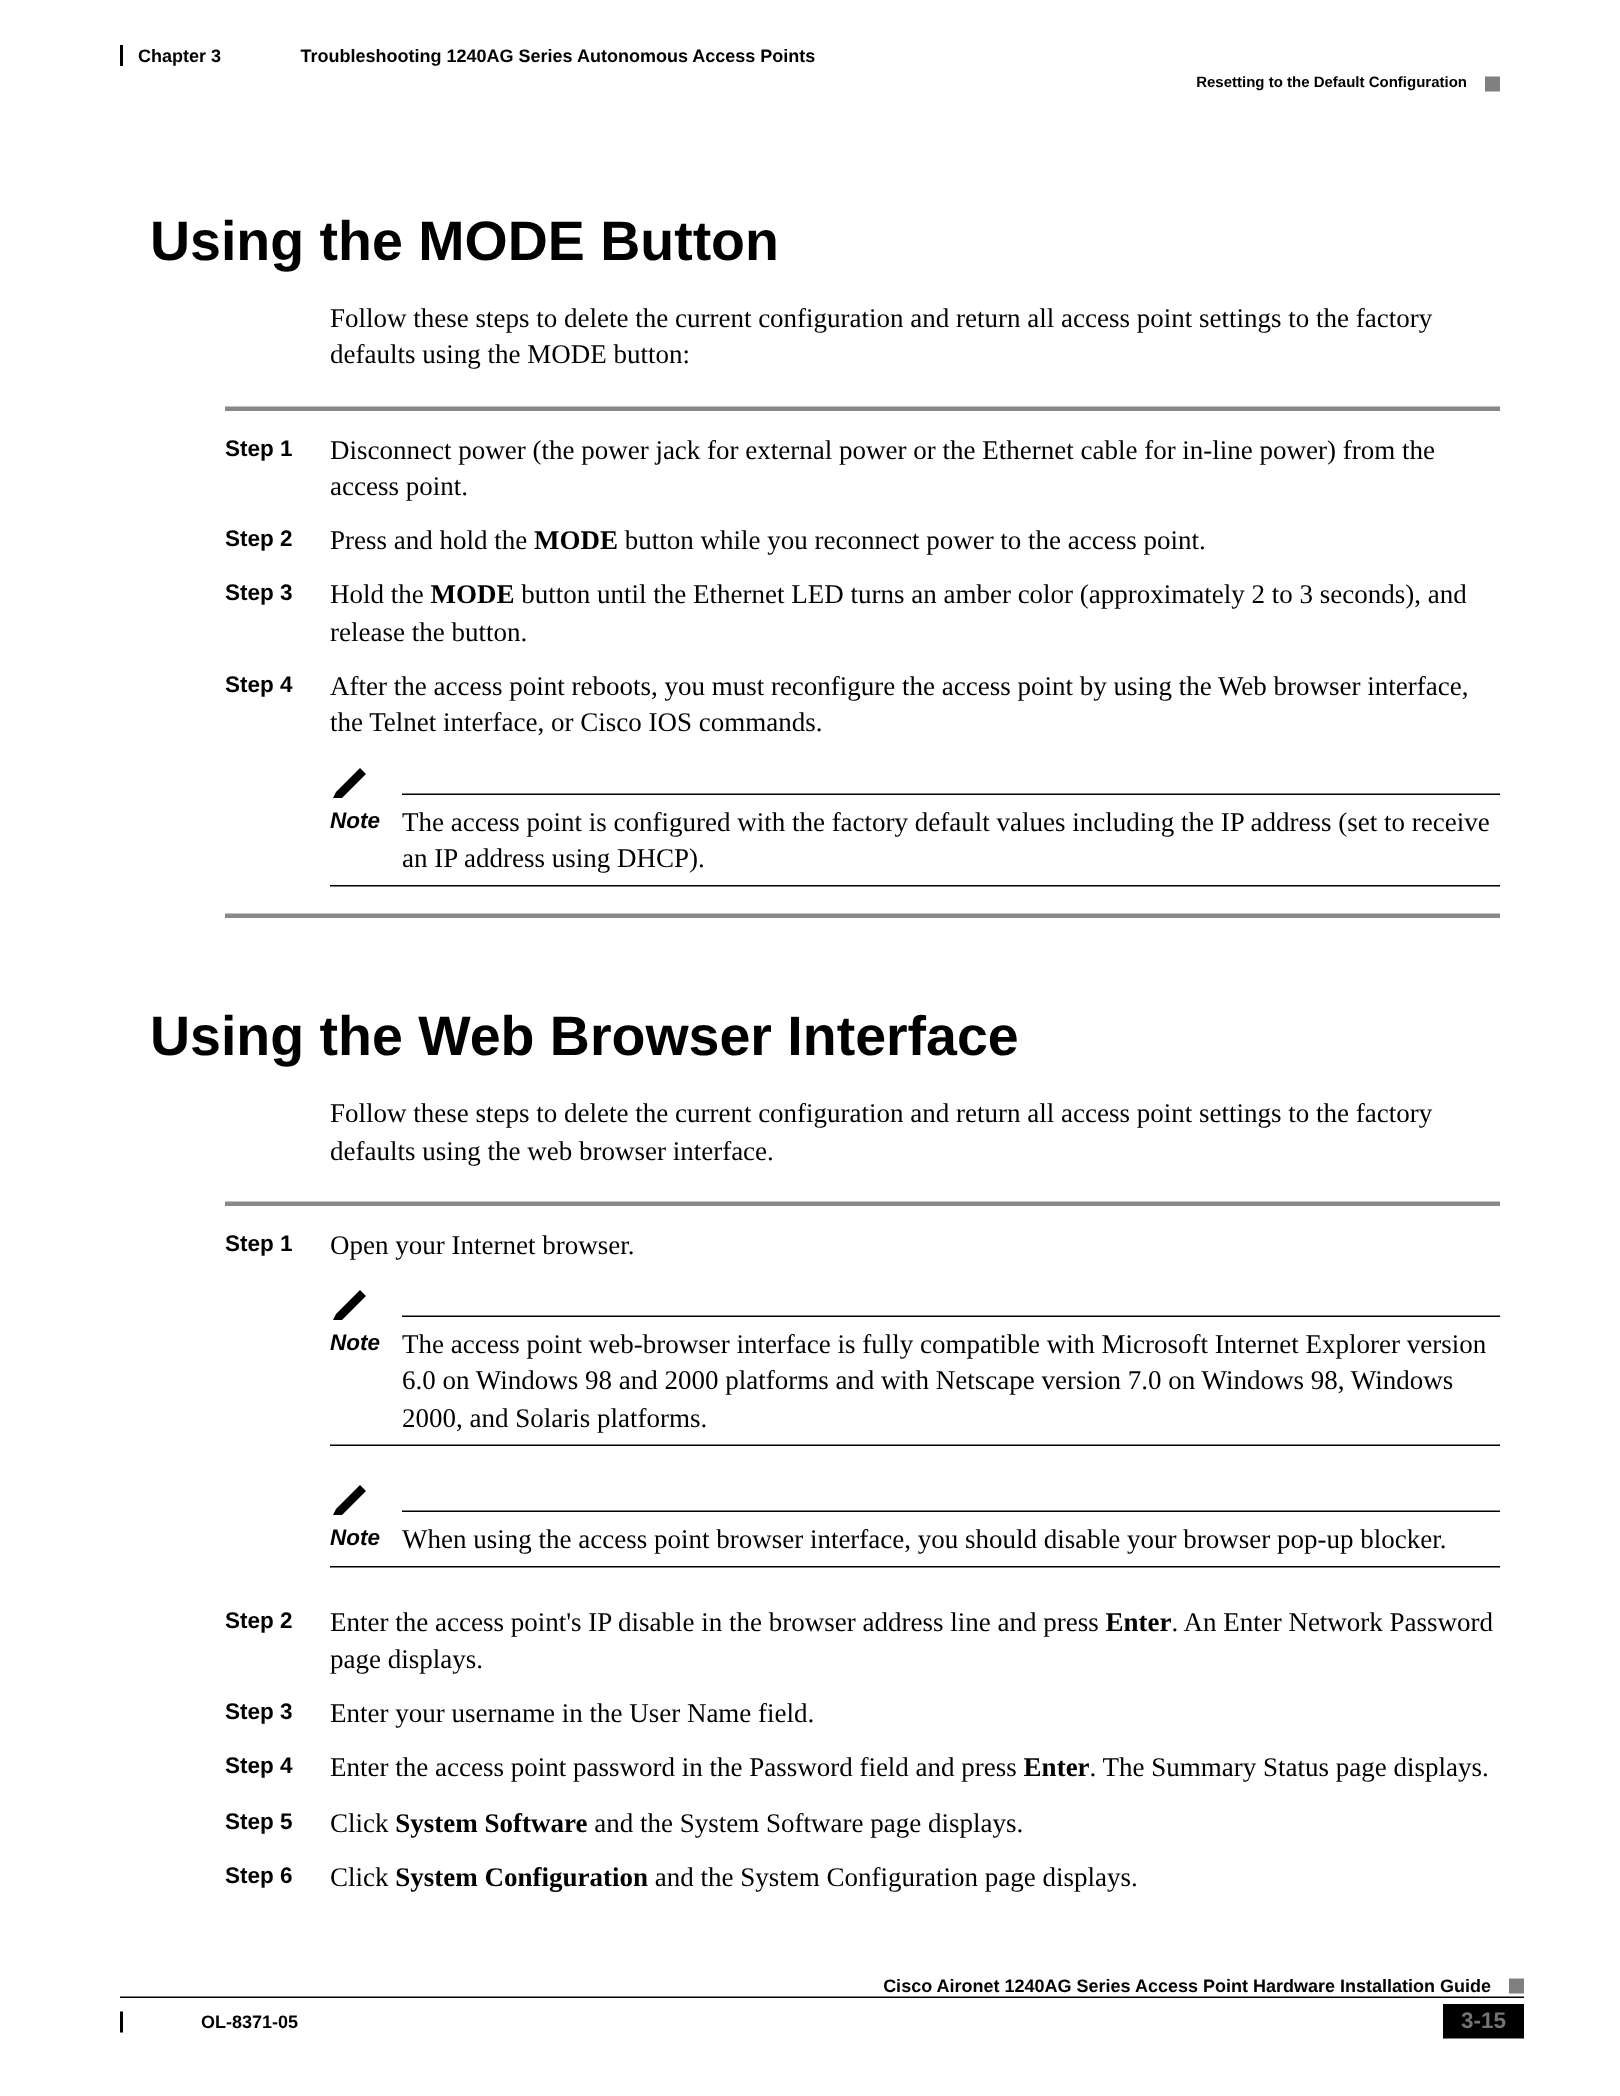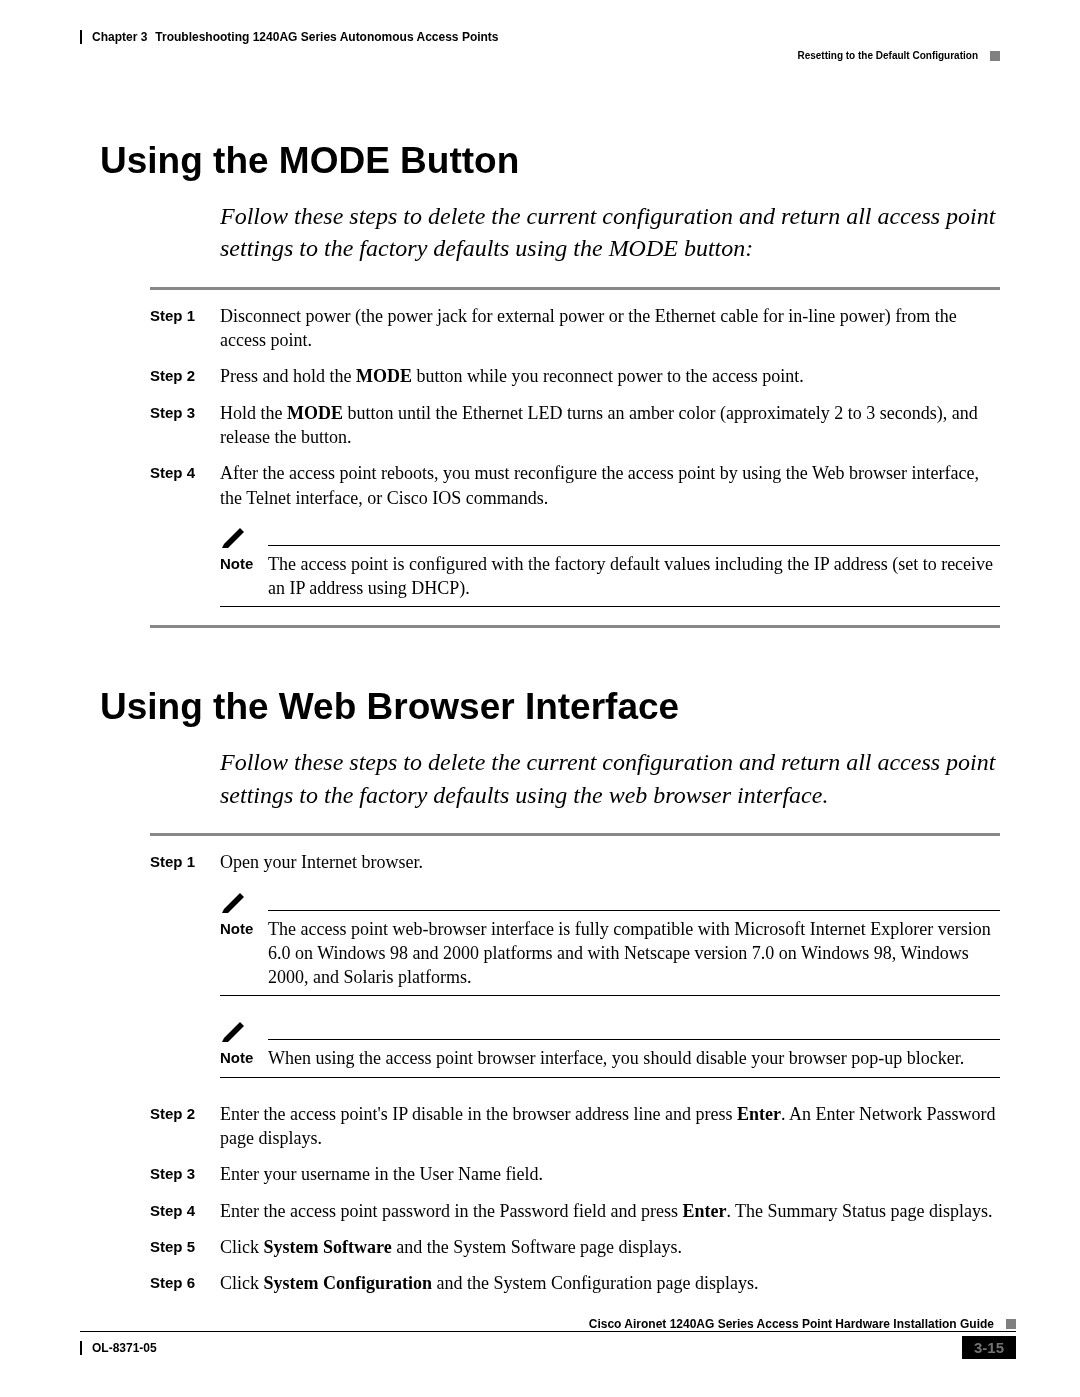--- a/index.html
+++ b/index.html
@@ -19,20 +19,21 @@
   .header {
     position: relative;
     height: 60px;
   }
   .header-rule-top {
     border-left: 2px solid #000;
     padding-left: 10px;
     height: 14px;
     display: flex;
     align-items: center;
+    gap: 45px;
   }
   .header-chapter {
     font-family: Arial, Helvetica, sans-serif;
     font-size: 12px;
     font-weight: bold;
   }
   .header-chapter-title {
     font-weight: bold;
     margin-left: 8px;
   }
@@ -55,24 +56,23 @@
     padding-top: 50px;
     padding-left: 20px;
   }
   h2.section-title {
     font-family: Arial, Helvetica, sans-serif;
     font-size: 37px;
     font-weight: bold;
     margin: 0 0 18px 0;
   }
   .intro {
-    font-size: 24px;
+    font-size: 18px;
     line-height: 1.35;
     margin: 0 0 22px 120px;
-    font-style: italic;
   }
   .rule-thick {
     border: none;
     border-top: 3px solid #888;
     margin: 0 0 14px 0;
     margin-left: 50px;
   }
   .rule-thick-end {
     border: none;
     border-top: 3px solid #888;
@@ -131,20 +131,21 @@
     border-bottom: 1px solid #000;
     padding-bottom: 6px;
   }
   .note-label {
     font-family: Arial, Helvetica, sans-serif;
     font-size: 15px;
     font-weight: bold;
     width: 48px;
     flex: 0 0 48px;
     padding-top: 2px;
+    font-style: italic;
   }
   .note-text {
     flex: 1;
   }
   .section-gap {
     height: 58px;
   }
   .footer {
     position: absolute;
     bottom: 38px;
@@ -174,20 +175,21 @@
     justify-content: space-between;
     align-items: center;
     margin-top: 2px;
   }
   .footer-left {
     display: flex;
     align-items: center;
     font-family: Arial, Helvetica, sans-serif;
     font-size: 12px;
     font-weight: bold;
+    gap: 42px;
   }
   .footer-left-bar {
     width: 2px;
     height: 14px;
     background: #000;
     margin-right: 10px;
   }
   .page-number-box {
     background: #000;
     color: #737373;

